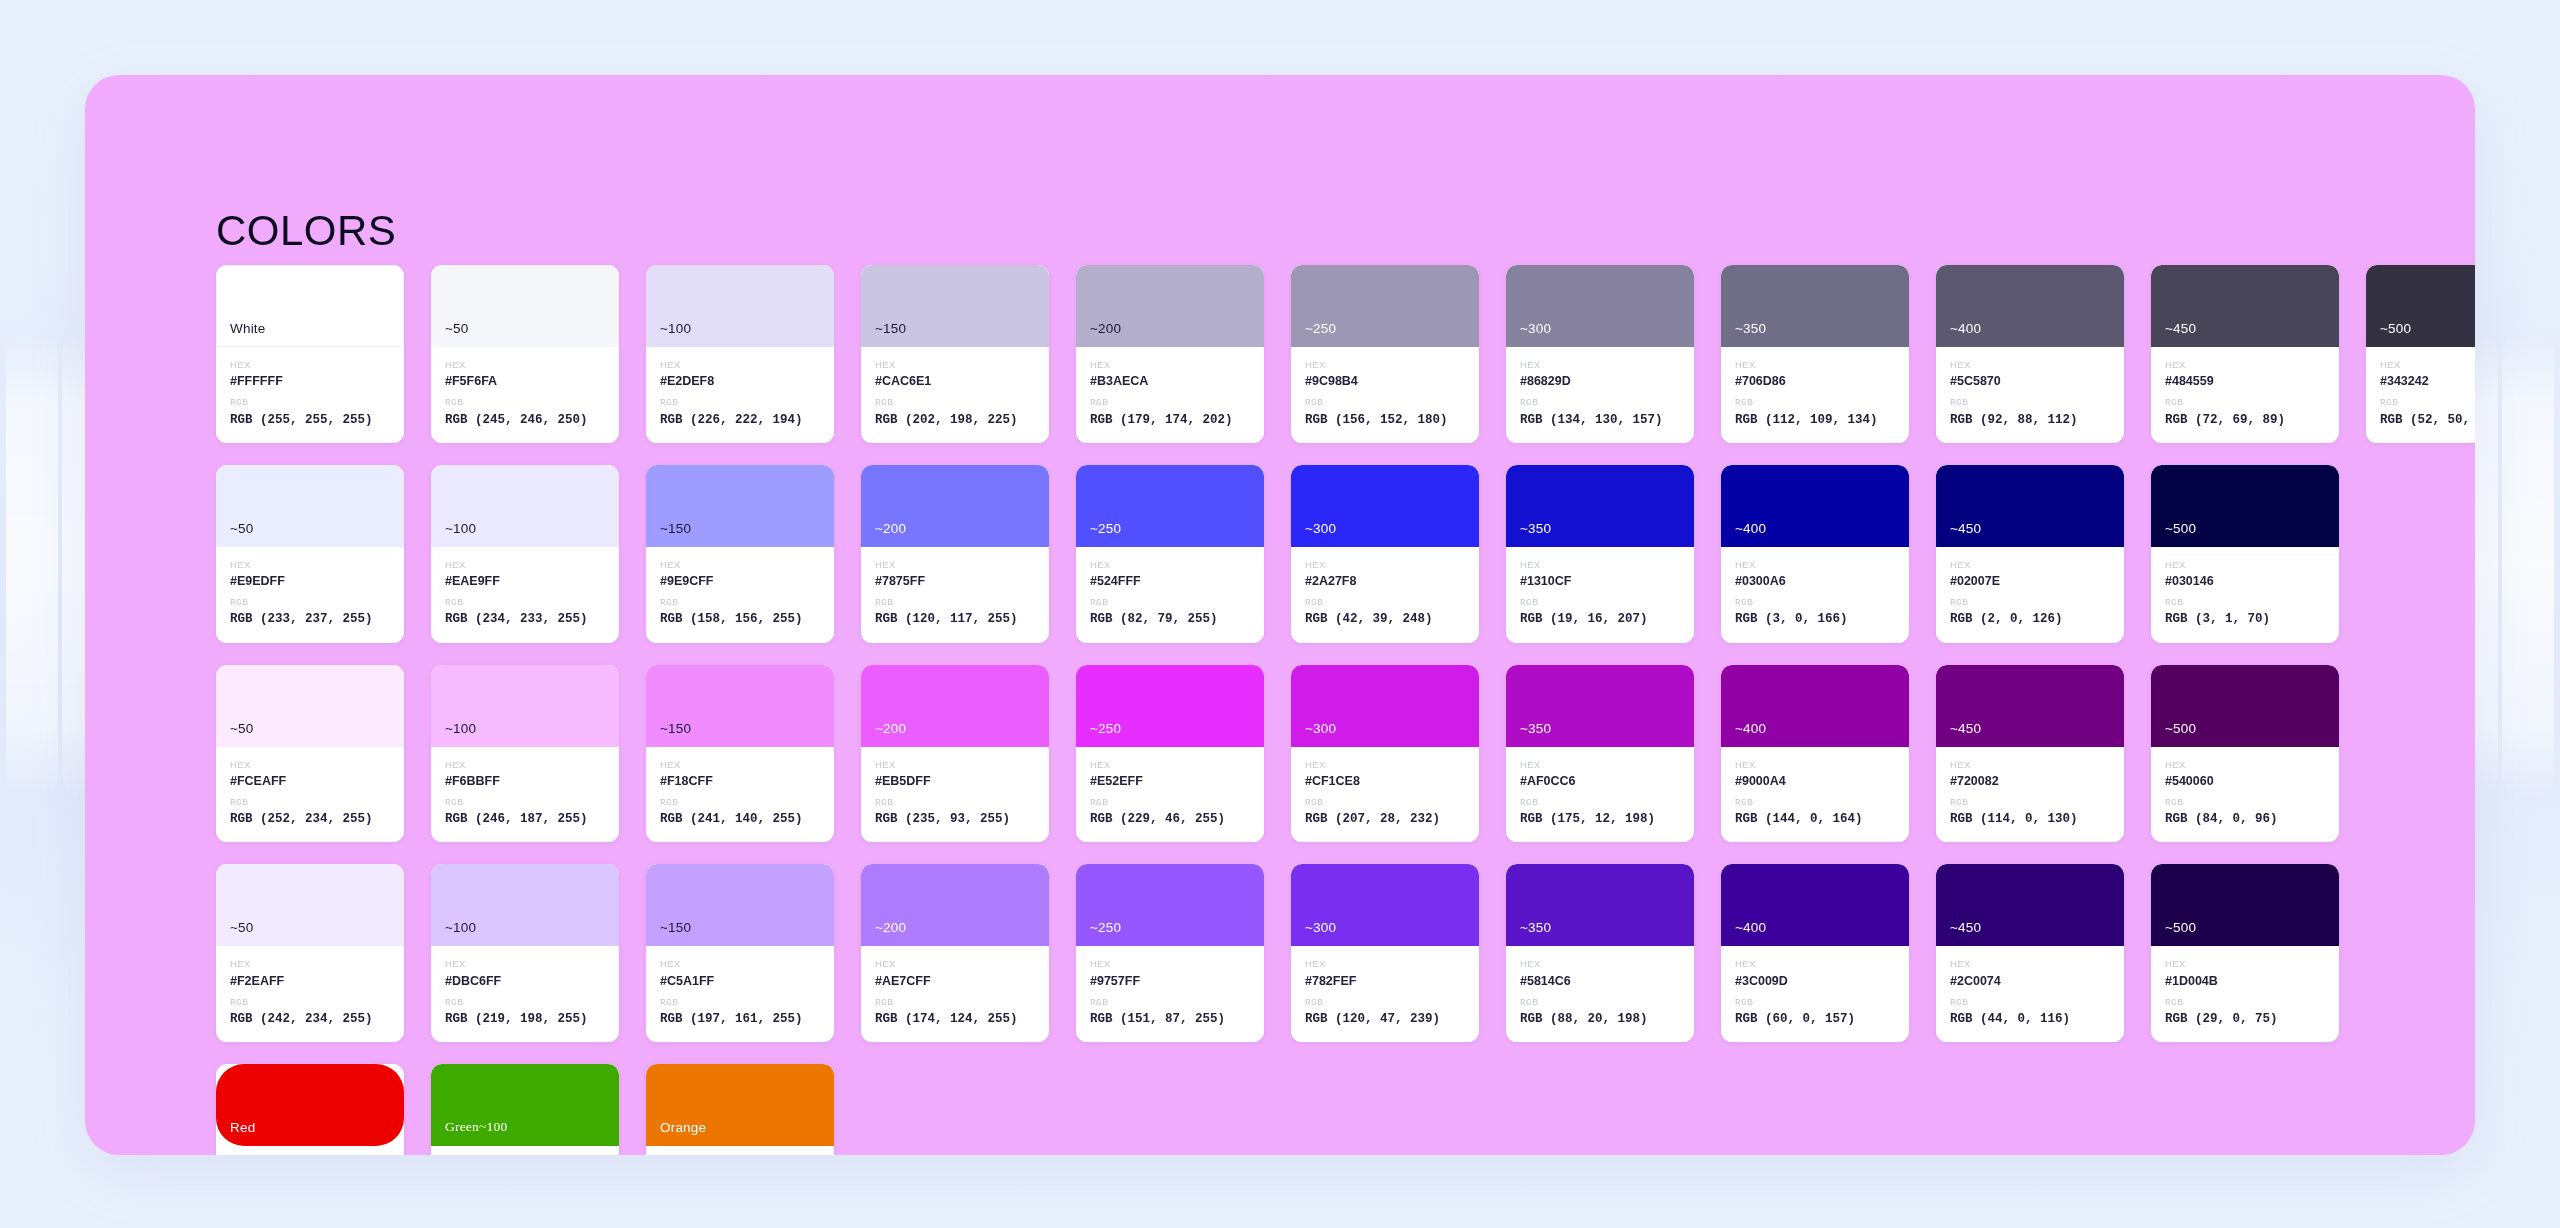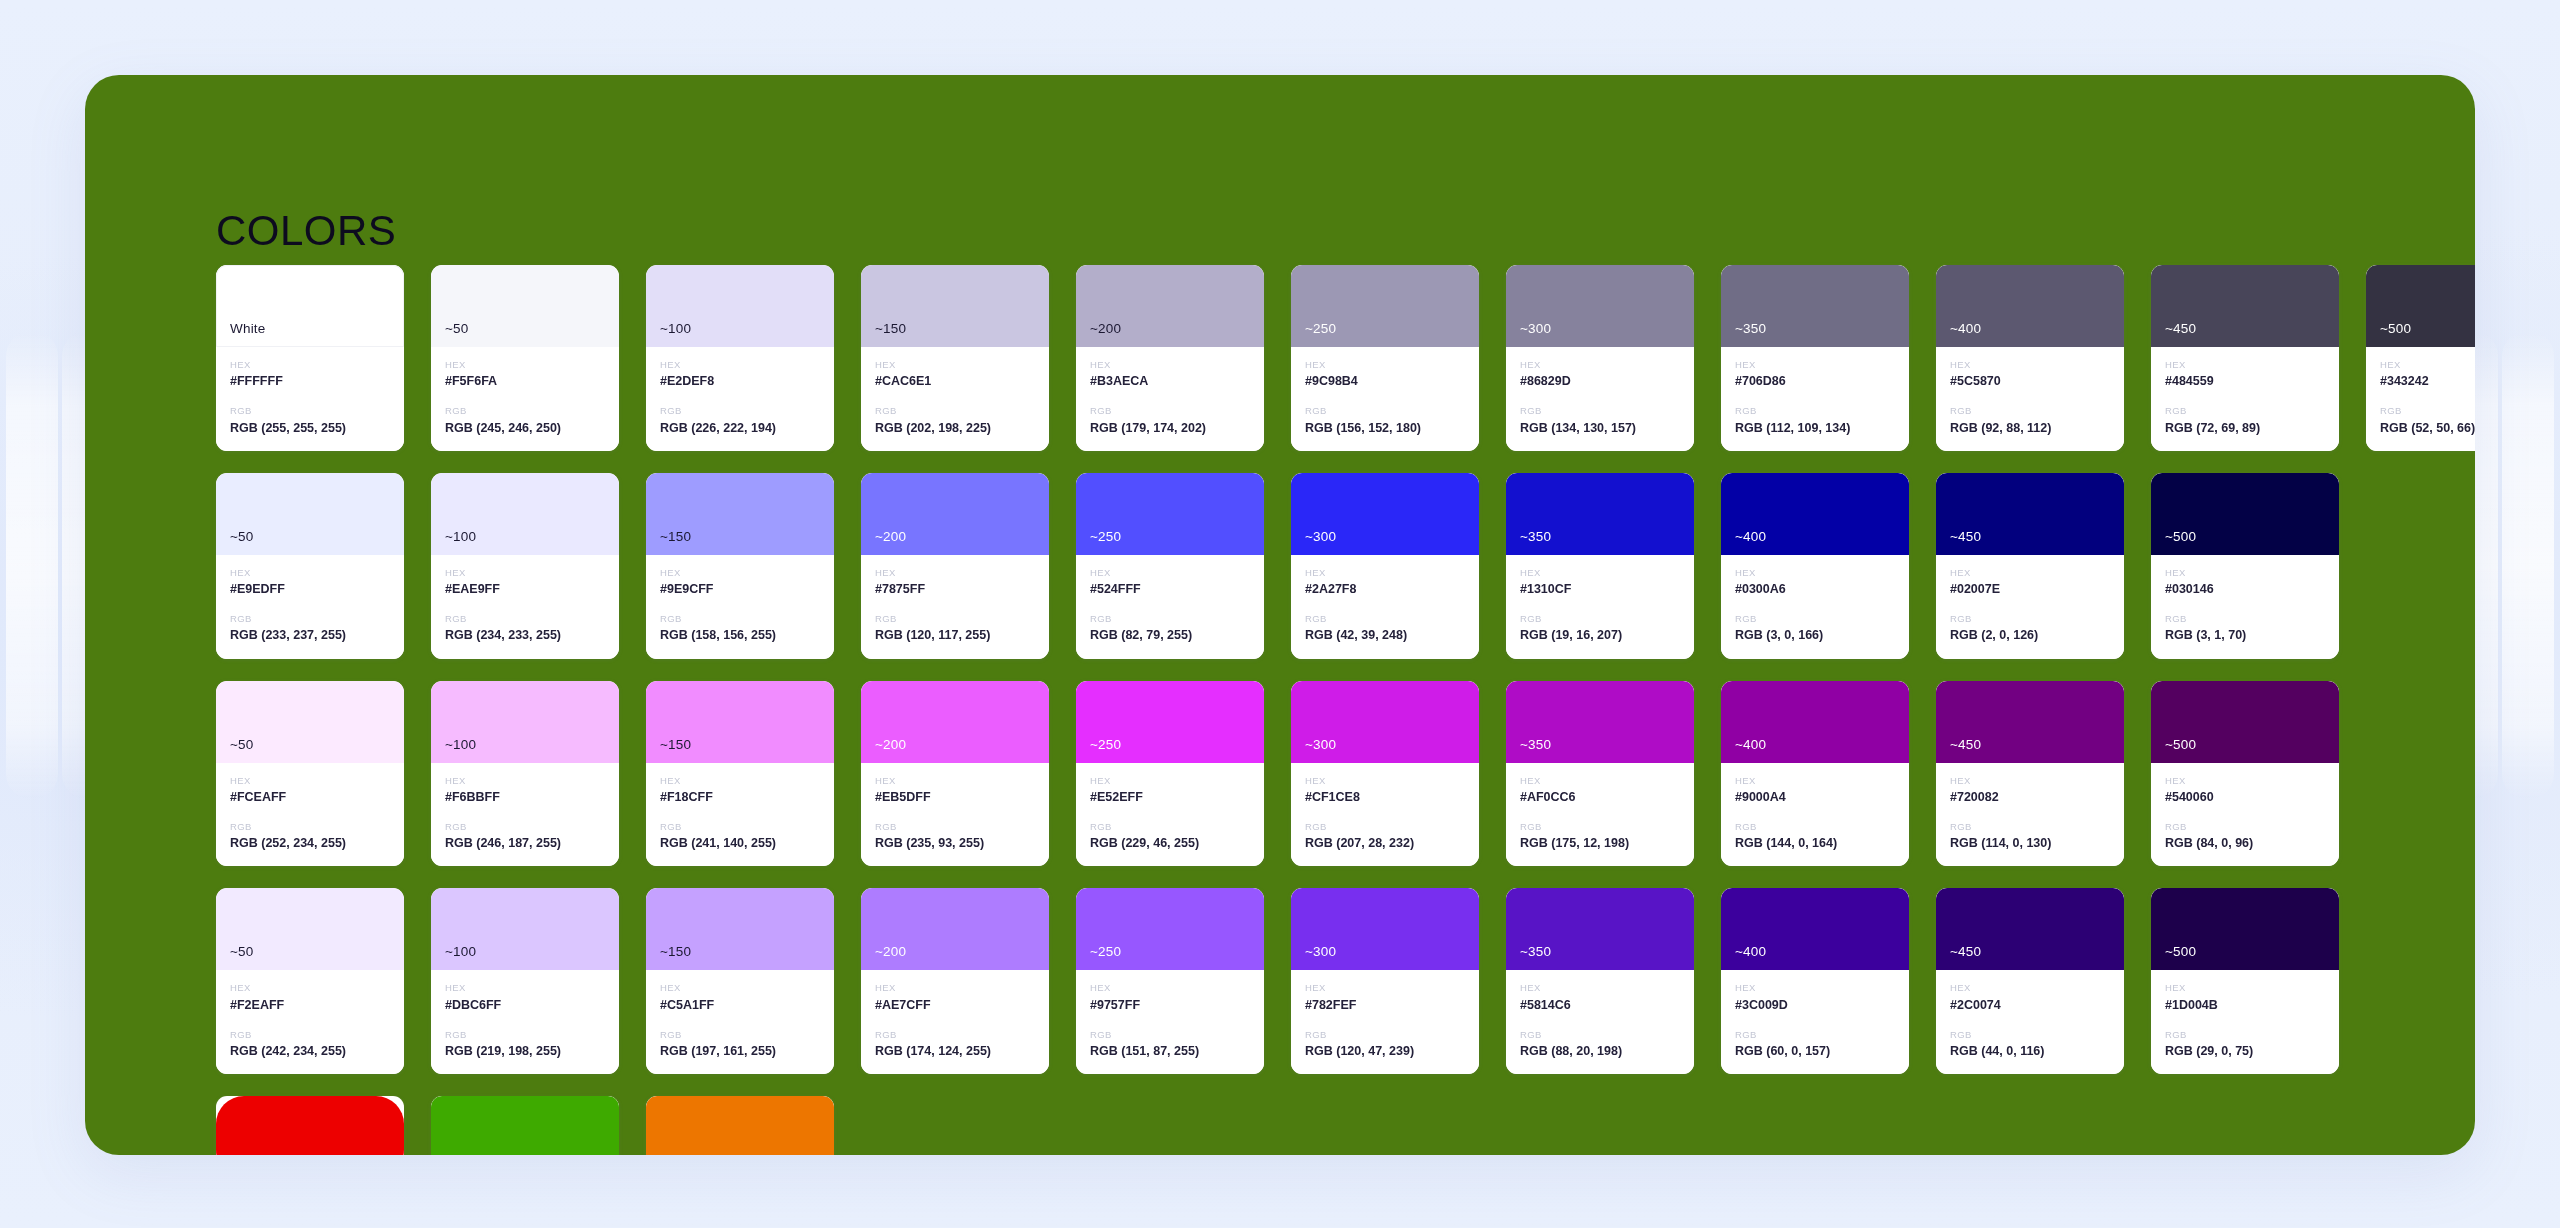--- a/index.html
+++ b/index.html
@@ -45,21 +45,21 @@
   #pillar-right-a { right: 62px; }
   #pillar-right-b { right: 6px;  }
 
   
   #sheet {
     position: absolute;
     left: 85px;
     top: 75px;
     width: 2390px;
     height: 1080px;
-    background: #4d7c0f;
+    background: #f0abfc;
     border-radius: 34px;
     box-shadow: 0 18px 60px rgba(120,140,190,0.13);
     overflow: hidden;
   }
 
   #page-title {
     position: absolute;
     left: 131px;
     top: 135px;
     font-size: 42px;
@@ -119,21 +119,21 @@
     color: #c3c6d4;
     line-height: 1.5;
   }
   .meta-val {
     font-size: 12.5px;
     font-weight: 700;
     color: #24213a;
     line-height: 1.45;
     white-space: nowrap;
   }
-  .meta-block + .meta-block { margin-top: 14px; }
+  .meta-block + .meta-block { margin-top: 6px; font-family: Liberation Mono, monospace; }
 
   
   .swatch-card.is-white .swatch-chip {
     box-shadow: inset 0 0 0 1px #f0f1f5;
   }
 </style>
 </head>
 <body>
 
 <div id="bg-wash"></div>

